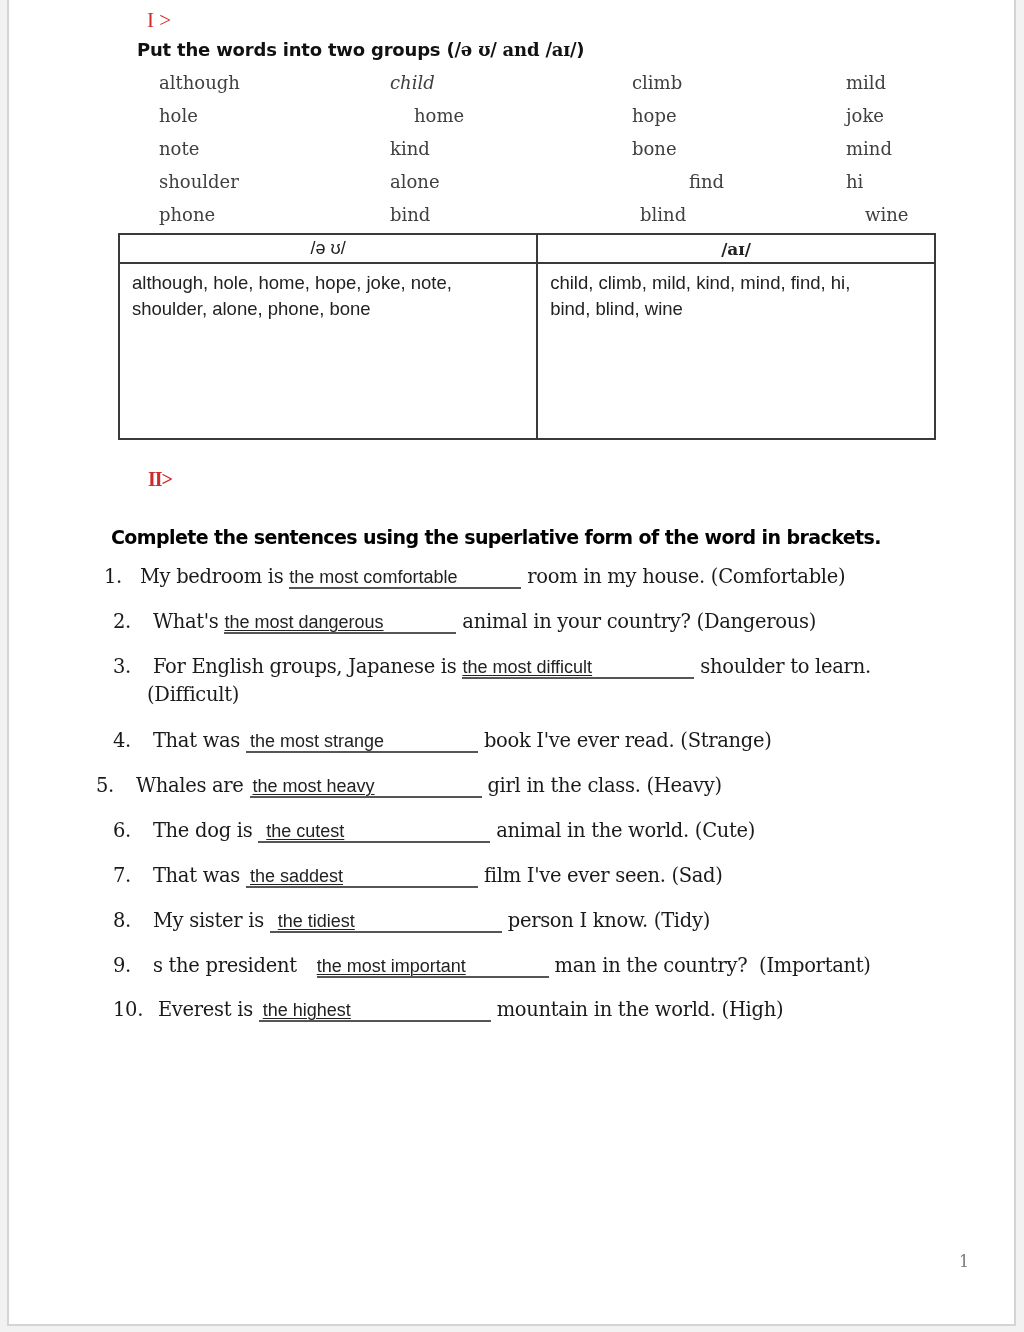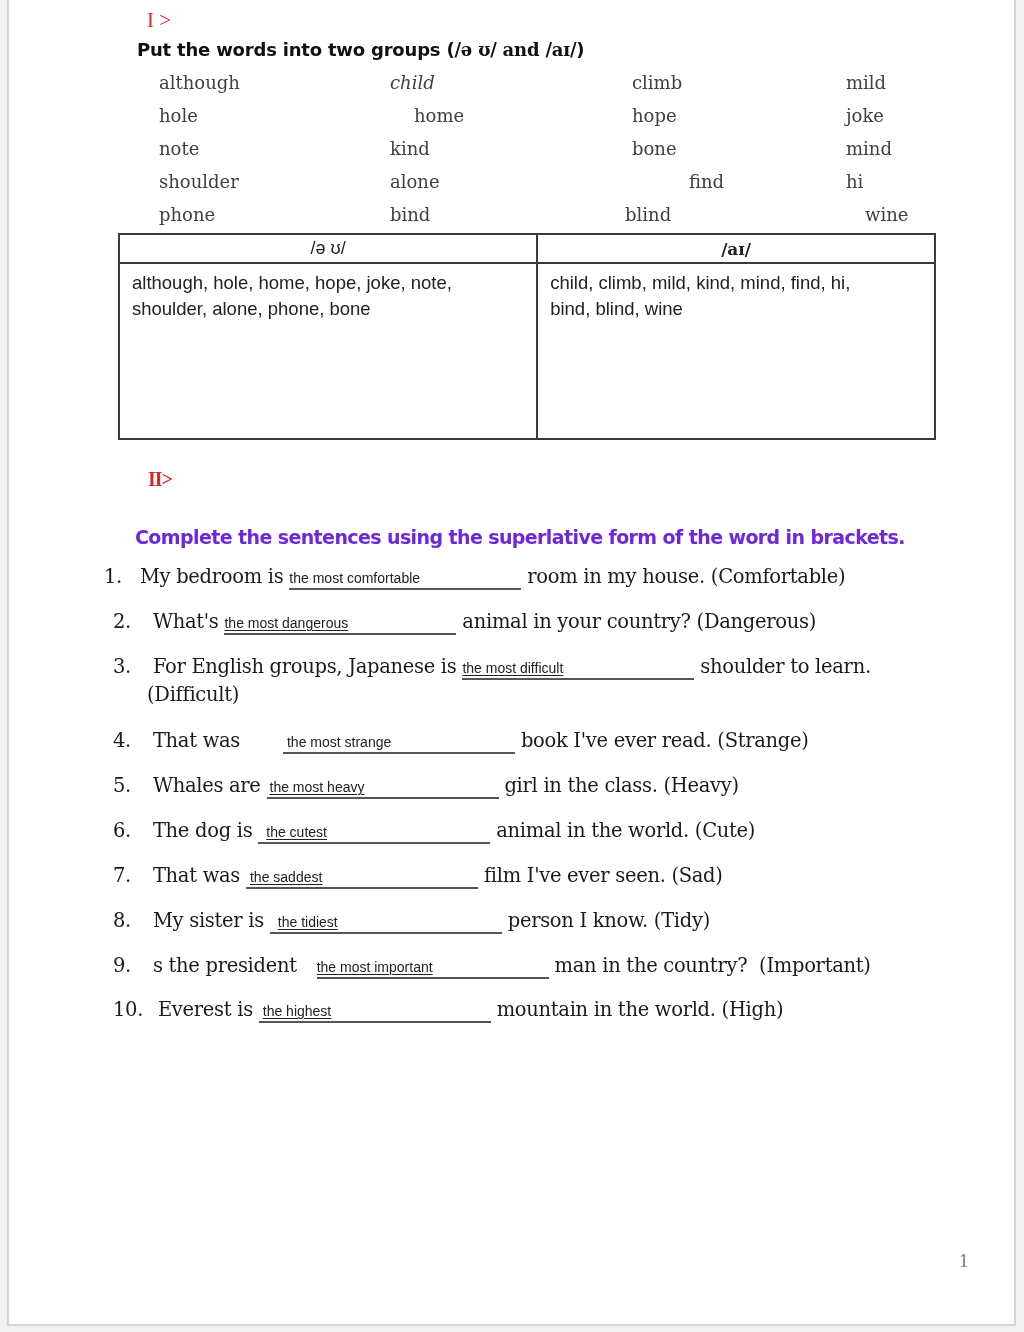--- a/index.html
+++ b/index.html
@@ -20,26 +20,26 @@
   table.groups th, table.groups td { border: 2px solid #3a3a3a; }
   table.groups th {
     height: 27px; font-family: "Liberation Sans", sans-serif; font-weight: normal; font-size: 18px; color: #222;
     text-align: center; padding: 0;
   }
   table.groups th.ai { font-family: "DejaVu Serif", serif; font-weight: bold; font-size: 17px; }
   table.groups td {
     vertical-align: top; padding: 6px 12px; font-family: "Liberation Sans", sans-serif; font-size: 18.5px;
     line-height: 26px; color: #222;
   }
-  .heading2 { font-family: "DejaVu Sans", sans-serif; font-weight: bold; font-size: 19px; color: #6d28d9; letter-spacing: -0.6px; margin-left: 24px; }
+  .heading2 { font-family: "DejaVu Sans", sans-serif; font-weight: bold; font-size: 19px; color: #000000; letter-spacing: -0.6px; }
   .ex { font-family: "DejaVu Serif", serif; font-size: 19.5px; color: #1a1a1a; letter-spacing: -0.3px; }
   .ex .num { display: inline-block; }
   .blank {
     display: inline-block; border-bottom: 2px solid #555; font-family: "Liberation Sans", sans-serif;
-    font-size: 14px; color: #222; letter-spacing: 0; line-height: 18px; vertical-align: baseline; padding-bottom: 1px;
+    font-size: 18px; color: #222; letter-spacing: 0; line-height: 18px; vertical-align: baseline; padding-bottom: 1px;
     text-decoration: none;
   }
   .blank span { text-decoration: underline; text-decoration-thickness: 1px; text-underline-offset: 2px; }
   .pagenum { font-family: "DejaVu Serif", serif; font-size: 16px; color: #777; }
 </style>
 </head>
 <body>
 
 <div class="page">
 </div>
@@ -60,21 +60,21 @@
   <div class="abs word" style="left:390px; top:72px;font-style:italic;">child</div>
   <div class="abs word" style="left:390px; top:105px;margin-left:24px;">home</div>
   <div class="abs word" style="left:390px; top:138px;">kind</div>
   <div class="abs word" style="left:390px; top:171px;">alone</div>
   <div class="abs word" style="left:390px; top:204px;">bind</div>
 
   <div class="abs word" style="left:632px; top:72px;">climb</div>
   <div class="abs word" style="left:632px; top:105px;">hope</div>
   <div class="abs word" style="left:632px; top:138px;">bone</div>
   <div class="abs word" style="left:648px; top:171px;margin-left:41px;">find</div>
-  <div class="abs word" style="left:625px; top:204px;">blind</div>
+  <div class="abs word" style="left:640px; top:204px;">blind</div>
 
   <div class="abs word" style="left:846px; top:72px;">mild</div>
   <div class="abs word" style="left:846px; top:105px;">joke</div>
   <div class="abs word" style="left:846px; top:138px;">mind</div>
   <div class="abs word" style="left:846px; top:171px;">hi</div>
   <div class="abs word" style="left:846px; top:204px;margin-left:19px;">wine</div>
 </div>
 
 <table class="groups">
   <thead>
@@ -120,25 +120,25 @@
     <span class="num" style="width:34px;">3.</span>
     <span>For English groups, Japanese is</span>
     <span class="blank" style="width:232px;"><span>the most difficult</span></span>
     <span>shoulder to learn.</span>
   </div>
   <div class="abs ex" style="left:147px; top:683px;">(Difficult)</div>
 
   <div class="abs ex" style="left:113px; top:729px;">
     <span class="num" style="width:34px;">4.</span>
     <span>That was</span>
-    <span class="blank" style="width:232px;margin-left:37px;"><span style="text-decoration:none; padding-left:4px;">the most strange</span></span>
+    <span class="blank" style="width:232px;"><span style="text-decoration:none; padding-left:4px;">the most strange</span></span>
     <span>book I've ever read. (Strange)</span>
   </div>
 
-  <div class="abs ex" style="left:113px; top:774px;">
+  <div class="abs ex" style="left:96px; top:774px;">
     <span class="num" style="width:34px;">5.</span>
     <span>Whales are</span>
     <span class="blank" style="width:232px;"><span style="padding-left:3px;">the most heavy</span></span>
     <span>girl in the class. (Heavy)</span>
   </div>
 
   <div class="abs ex" style="left:113px; top:819px;">
     <span class="num" style="width:34px;">6.</span>
     <span>The dog is</span>
     <span class="blank" style="width:232px;"><span style="padding-left:8px;">the cutest</span></span>

